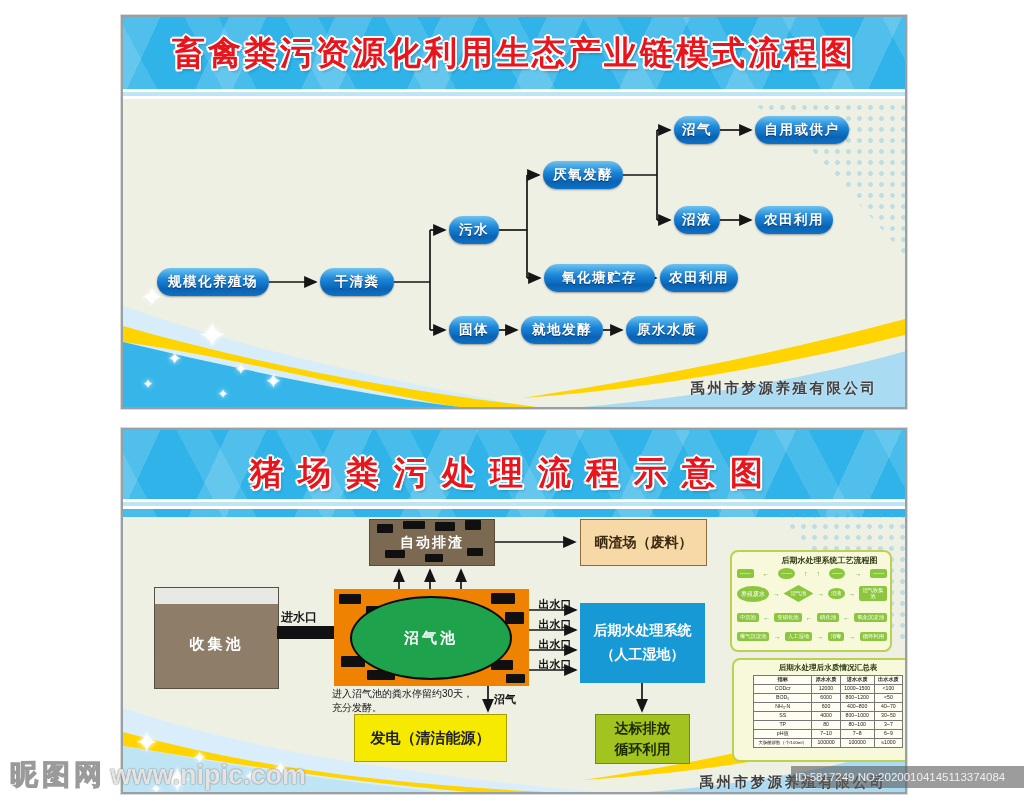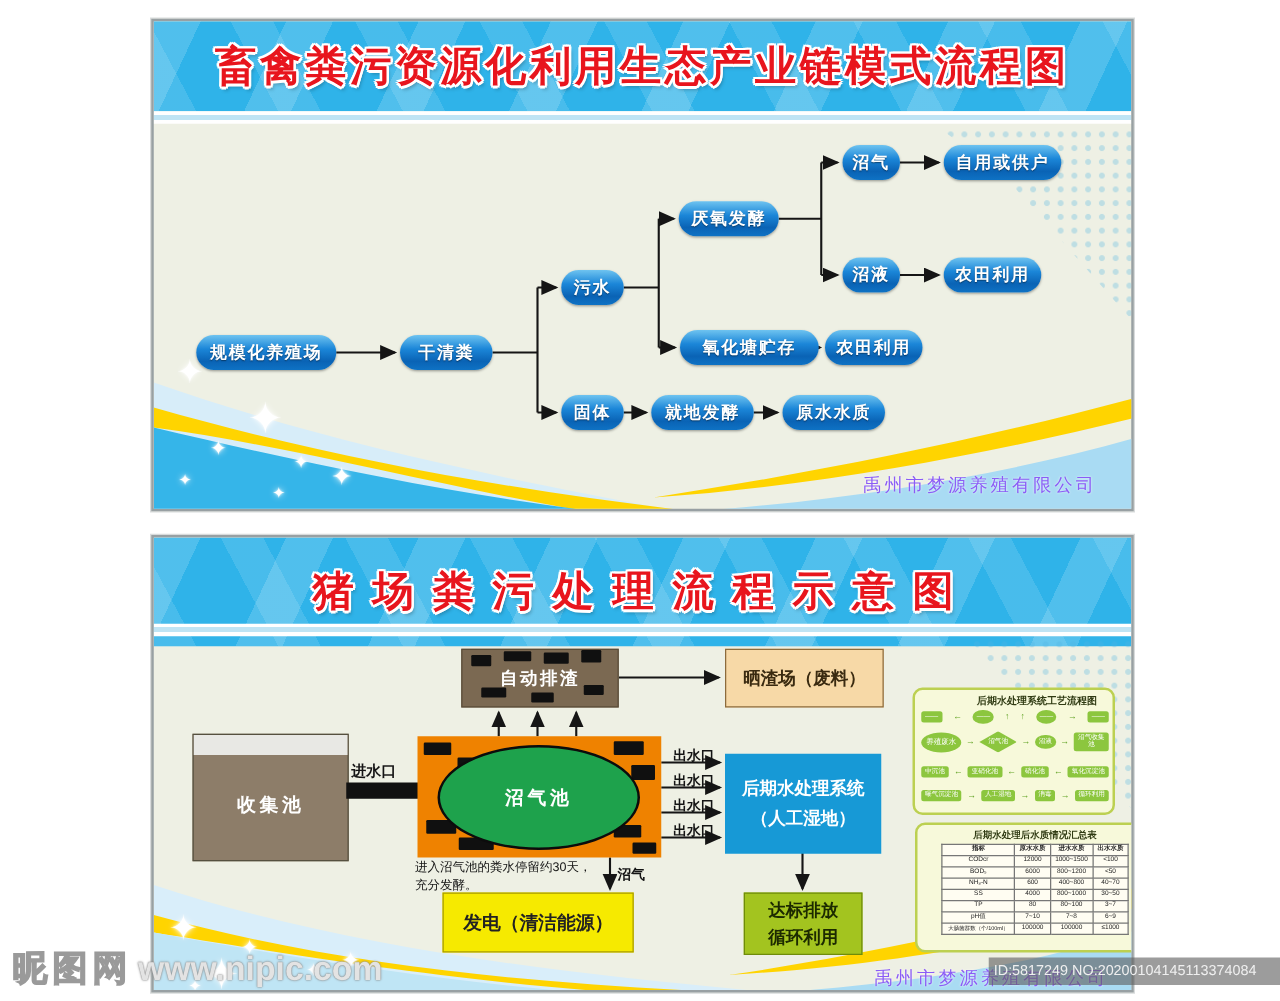--- a/index.html
+++ b/index.html
@@ -25,21 +25,21 @@
   #panel2 .p-title{font-size:33px;letter-spacing:15px;}
   .pill{position:absolute;height:28px;border-radius:14px;color:#fff;font-weight:bold;font-size:13.5px;
     display:flex;align-items:center;justify-content:center;letter-spacing:1.5px;white-space:nowrap;
     background:linear-gradient(180deg,#6ec3f0 0%,#1b86d8 40%,#0a63b5 75%,#0e72c4 100%);
     box-shadow:0 1px 2px rgba(0,0,0,.35);text-shadow:0 1px 1px rgba(0,0,0,.45);}
   .conn{position:absolute;left:0;top:0;pointer-events:none;}
   .dots{position:absolute;opacity:.55;
     background-image:radial-gradient(rgba(80,180,225,.55) 2.1px,rgba(0,0,0,0) 2.6px);
     background-size:11px 11px;}
   .spark{position:absolute;color:#fff;text-shadow:0 0 6px rgba(255,255,255,.95),0 0 2px #fff;pointer-events:none;}
-  .company{position:absolute;font-weight:normal;color:#8b5cf6;font-size:14.5px;letter-spacing:2.5px;
+  .company{position:absolute;font-weight:bold;color:#404040;font-size:14.5px;letter-spacing:2.5px;
     text-shadow:0 0 2px rgba(255,255,255,.9);white-space:nowrap;}
   .fbox{position:absolute;box-sizing:border-box;display:flex;align-items:center;justify-content:center;
     font-weight:bold;text-align:center;}
   .blob{position:absolute;background:#101010;border-radius:1px;}
   .small-lbl{position:absolute;font-weight:bold;color:#141414;font-size:11px;white-space:nowrap;}
   .note{position:absolute;font-weight:normal;color:#141414;font-size:10px;white-space:nowrap;}
   .side-panel{position:absolute;box-sizing:border-box;background:#f7f9da;border:2px solid #bcd051;border-radius:8px;}
   .side-title{font-weight:bold;color:#2f3a12;text-align:center;}
   .mrow{position:absolute;display:flex;align-items:center;justify-content:space-between;}
   .mr,.me,.md{background:#8cc63e;color:#fff;font-size:5.3px;line-height:1;text-align:center;white-space:nowrap;}

